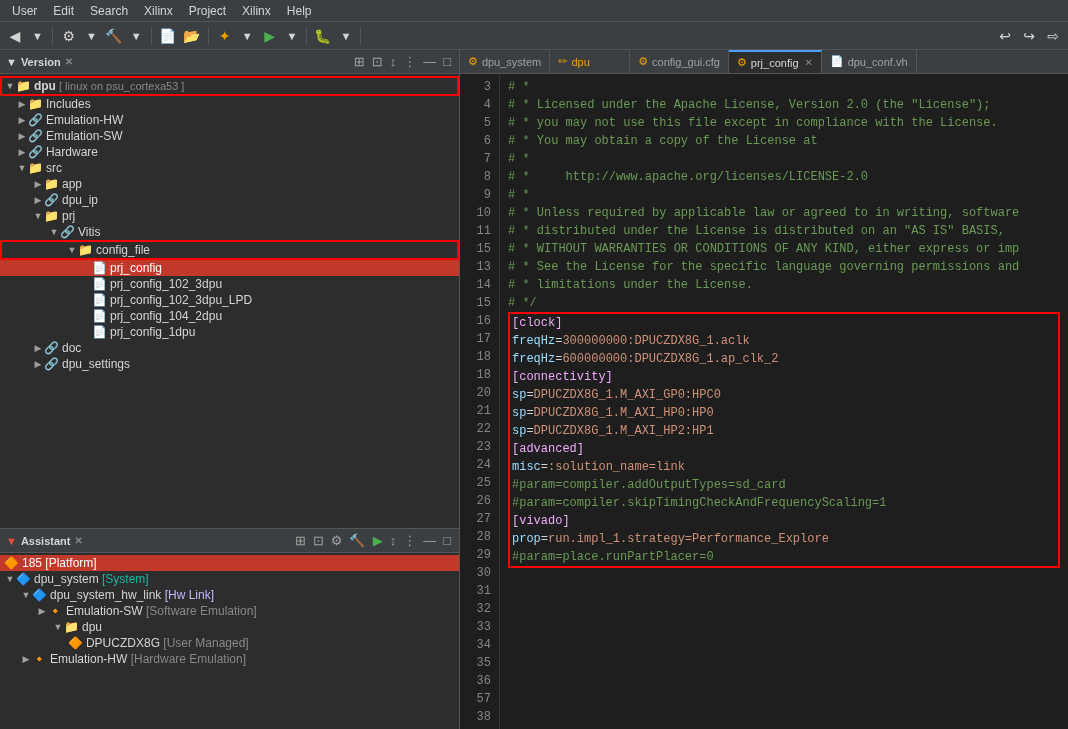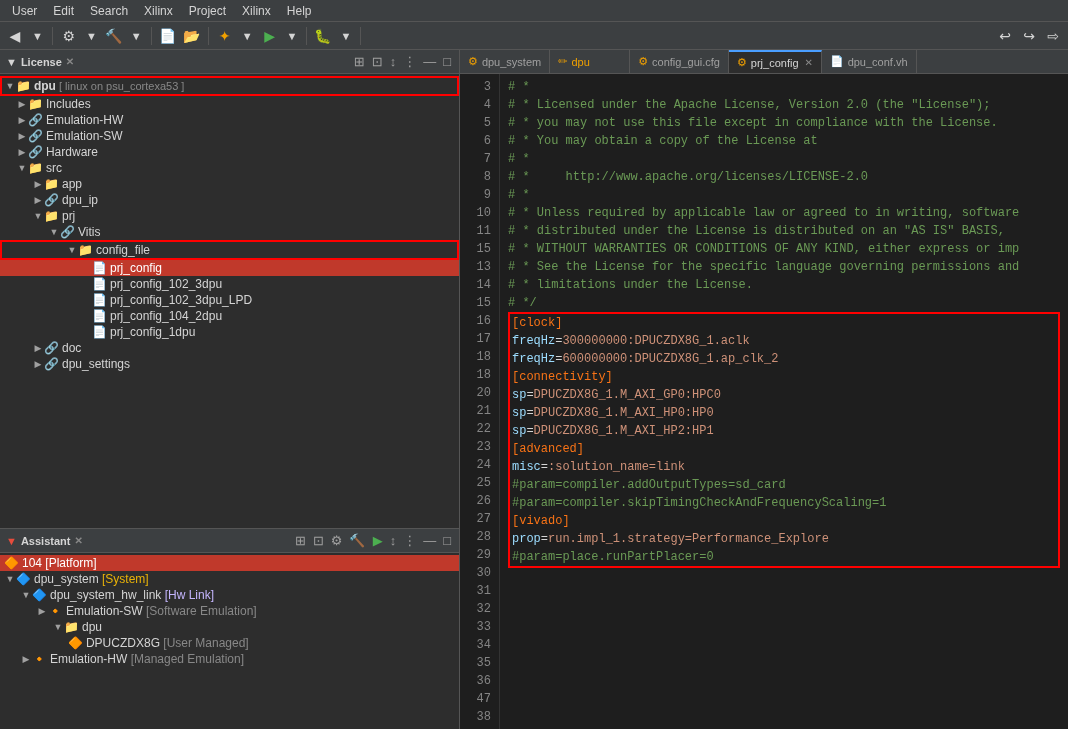--- a/index.html
+++ b/index.html
@@ -50,21 +50,21 @@
     .editor-content { flex: 1; display: flex; background: #1e1e1e; overflow: hidden; font-family: 'Consolas', 'Courier New', monospace; font-size: 12px; }
     .line-numbers { background: #1e1e1e; color: #858585; padding: 4px 8px; text-align: right; user-select: none; border-right: 1px solid #333; min-width: 40px; font-family: 'Consolas', 'Courier New', monospace; font-size: 12px; line-height: 1.5; }
     .code-area { flex: 1; padding: 4px 8px; overflow: auto; color: #d4d4d4; line-height: 1.5; white-space: pre; }
 
     .ln { display: block; line-height: 1.5; }
 
     .c-green { color: #6a9955; }
     .c-orange { color: #ce9178; }
     .c-white { color: #d4d4d4; }
     .c-blue { color: #9cdcfe; }
-    .c-section { color: #f97316; }
+    .c-section { color: #f0abfc; }
 
     
     ::-webkit-scrollbar { width: 8px; height: 8px; }
     ::-webkit-scrollbar-track { background: #2d2d2d; }
     ::-webkit-scrollbar-thumb { background: #555; border-radius: 4px; }
   </style>
 </head>
 <body>
 
 <div id="menubar">
@@ -104,21 +104,21 @@
 </div>
 
 <div id="main">
 
   <div id="left-panel">
 
     <div id="explorer">
       <div class="panel-header">
         <span class="panel-title">
           <span>▼</span>
-          <span>License</span>
+          <span>Version</span>
           <span style="color:#888;font-size:10px;">✕</span>
         </span>
         <div class="panel-icons">
           <span class="panel-icon">⊞</span>
           <span class="panel-icon">⊡</span>
           <span class="panel-icon">↕</span>
           <span class="panel-icon">⋮</span>
           <span class="panel-icon">—</span>
           <span class="panel-icon">□</span>
         </div>
@@ -252,27 +252,27 @@
           <span class="panel-icon">↕</span>
           <span class="panel-icon">⋮</span>
           <span class="panel-icon">—</span>
           <span class="panel-icon">□</span>
         </div>
       </div>
       <div class="assistant-tree">
 
         <div class="tree-item selected" style="padding-left:4px;">
           <span class="tree-icon" style="color:#f0a000;">🔶</span>
-          <span class="tree-label">104 [Platform]</span>
+          <span class="tree-label">185 [Platform]</span>
         </div>
 
         <div class="tree-item" style="padding-left:4px;">
           <span class="tree-arrow">▼</span>
           <span class="tree-icon" style="color:#4a9eff;">🔷</span>
-          <span class="tree-label">dpu_system <span style="color:#eab308;">[System]</span></span>
+          <span class="tree-label">dpu_system <span style="color:#14b8a6;">[System]</span></span>
         </div>
 
         <div class="tree-item" style="padding-left:20px;">
           <span class="tree-arrow">▼</span>
           <span class="tree-icon" style="color:#4a9eff;">🔷</span>
           <span class="tree-label">dpu_system_hw_link <span style="color:#c4b5fd;">[Hw Link]</span></span>
         </div>
 
         <div class="tree-item" style="padding-left:36px;">
           <span class="tree-arrow">▶</span>
@@ -287,21 +287,21 @@
         </div>
 
         <div class="tree-item" style="padding-left:68px;">
           <span class="tree-icon" style="color:#f0a000;">🔶</span>
           <span class="tree-label">DPUCZDX8G <span style="color:#888;">[User Managed]</span></span>
         </div>
 
         <div class="tree-item" style="padding-left:20px;">
           <span class="tree-arrow">▶</span>
           <span class="tree-icon" style="color:#f0a000;">🔸</span>
-          <span class="tree-label">Emulation-HW <span style="color:#888;">[Managed Emulation]</span></span>
+          <span class="tree-label">Emulation-HW <span style="color:#888;">[Hardware Emulation]</span></span>
         </div>
       </div>
     </div>
 
   </div>
 
   <div id="editor-panel">
 
     <div class="editor-tabs">
       <div class="editor-tab">
@@ -356,20 +356,20 @@
           <div class="ln">27</div>
           <div class="ln">28</div>
           <div class="ln">29</div>
           <div class="ln">30</div>
           <div class="ln">31</div>
           <div class="ln">32</div>
           <div class="ln">33</div>
           <div class="ln">34</div>
           <div class="ln">35</div>
           <div class="ln">36</div>
-          <div class="ln">47</div>
+          <div class="ln">57</div>
           <div class="ln">38</div>
         </div>
       <div class="code-area" id="code-content"><div class="ln"><span class="c-green"># *</span></div><div class="ln"><span class="c-green"># * Licensed under the Apache License, Version 2.0 (the "License");</span></div><div class="ln"><span class="c-green"># * you may not use this file except in compliance with the License.</span></div><div class="ln"><span class="c-green"># * You may obtain a copy of the License at</span></div><div class="ln"><span class="c-green"># *</span></div><div class="ln"><span class="c-green"># *     http://www.apache.org/licenses/LICENSE-2.0</span></div><div class="ln"><span class="c-green"># *</span></div><div class="ln"><span class="c-green"># * Unless required by applicable law or agreed to in writing, software</span></div><div class="ln"><span class="c-green"># * distributed under the License is distributed on an "AS IS" BASIS,</span></div><div class="ln"><span class="c-green"># * WITHOUT WARRANTIES OR CONDITIONS OF ANY KIND, either express or imp</span></div><div class="ln"><span class="c-green"># * See the License for the specific language governing permissions and</span></div><div class="ln"><span class="c-green"># * limitations under the License.</span></div><div class="ln"><span class="c-green"># */</span></div><div class="ln"><span class="c-white"></span></div><div class="ln" style="border-top: 2px solid #ff0000; border-left: 2px solid #ff0000; border-right: 2px solid #ff0000; padding: 0 2px;"><span class="c-section">[clock]</span></div><div class="ln" style="border-left: 2px solid #ff0000; border-right: 2px solid #ff0000; padding: 0 2px;"><span class="c-white"></span></div><div class="ln" style="border-left: 2px solid #ff0000; border-right: 2px solid #ff0000; padding: 0 2px;"><span class="c-white"></span></div><div class="ln" style="border-left: 2px solid #ff0000; border-right: 2px solid #ff0000; padding: 0 2px;"><span class="c-blue">freqHz</span><span class="c-white">=</span><span class="c-orange">300000000:DPUCZDX8G_1.aclk</span></div><div class="ln" style="border-left: 2px solid #ff0000; border-right: 2px solid #ff0000; padding: 0 2px;"><span class="c-blue">freqHz</span><span class="c-white">=</span><span class="c-orange">600000000:DPUCZDX8G_1.ap_clk_2</span></div><div class="ln" style="border-left: 2px solid #ff0000; border-right: 2px solid #ff0000; padding: 0 2px;"><span class="c-white"></span></div><div class="ln" style="border-left: 2px solid #ff0000; border-right: 2px solid #ff0000; padding: 0 2px;"><span class="c-section">[connectivity]</span></div><div class="ln" style="border-left: 2px solid #ff0000; border-right: 2px solid #ff0000; padding: 0 2px;"><span class="c-white"></span></div><div class="ln" style="border-left: 2px solid #ff0000; border-right: 2px solid #ff0000; padding: 0 2px;"><span class="c-blue">sp</span><span class="c-white">=</span><span class="c-orange">DPUCZDX8G_1.M_AXI_GP0:HPC0</span></div><div class="ln" style="border-left: 2px solid #ff0000; border-right: 2px solid #ff0000; padding: 0 2px;"><span class="c-blue">sp</span><span class="c-white">=</span><span class="c-orange">DPUCZDX8G_1.M_AXI_HP0:HP0</span></div><div class="ln" style="border-left: 2px solid #ff0000; border-right: 2px solid #ff0000; padding: 0 2px;"><span class="c-blue">sp</span><span class="c-white">=</span><span class="c-orange">DPUCZDX8G_1.M_AXI_HP2:HP1</span></div><div class="ln" style="border-left: 2px solid #ff0000; border-right: 2px solid #ff0000; padding: 0 2px;"><span class="c-white"></span></div><div class="ln" style="border-left: 2px solid #ff0000; border-right: 2px solid #ff0000; padding: 0 2px;"><span class="c-white"></span></div><div class="ln" style="border-left: 2px solid #ff0000; border-right: 2px solid #ff0000; padding: 0 2px;"><span class="c-section">[advanced]</span></div><div class="ln" style="border-left: 2px solid #ff0000; border-right: 2px solid #ff0000; padding: 0 2px;"><span class="c-blue">misc</span><span class="c-white">=</span><span class="c-orange">:solution_name=link</span></div><div class="ln" style="border-left: 2px solid #ff0000; border-right: 2px solid #ff0000; padding: 0 2px;"><span class="c-white"></span></div><div class="ln" style="border-left: 2px solid #ff0000; border-right: 2px solid #ff0000; padding: 0 2px;"><span class="c-green">#param=compiler.addOutputTypes=sd_card</span></div><div class="ln" style="border-left: 2px solid #ff0000; border-right: 2px solid #ff0000; padding: 0 2px;"><span class="c-green">#param=compiler.skipTimingCheckAndFrequencyScaling=1</span></div><div class="ln" style="border-left: 2px solid #ff0000; border-right: 2px solid #ff0000; padding: 0 2px;"><span class="c-white"></span></div><div class="ln" style="border-left: 2px solid #ff0000; border-right: 2px solid #ff0000; padding: 0 2px;"><span class="c-section">[vivado]</span></div><div class="ln" style="border-left: 2px solid #ff0000; border-right: 2px solid #ff0000; padding: 0 2px;"><span class="c-blue">prop</span><span class="c-white">=</span><span class="c-orange">run.impl_1.strategy=Performance_Explore</span></div><div class="ln" style="border-bottom: 2px solid #ff0000; border-left: 2px solid #ff0000; border-right: 2px solid #ff0000; padding: 0 2px;"><span class="c-green">#param=place.runPartPlacer=0</span></div></div>
     </div>
   </div>
 
 </div>
 
 </body></html>

